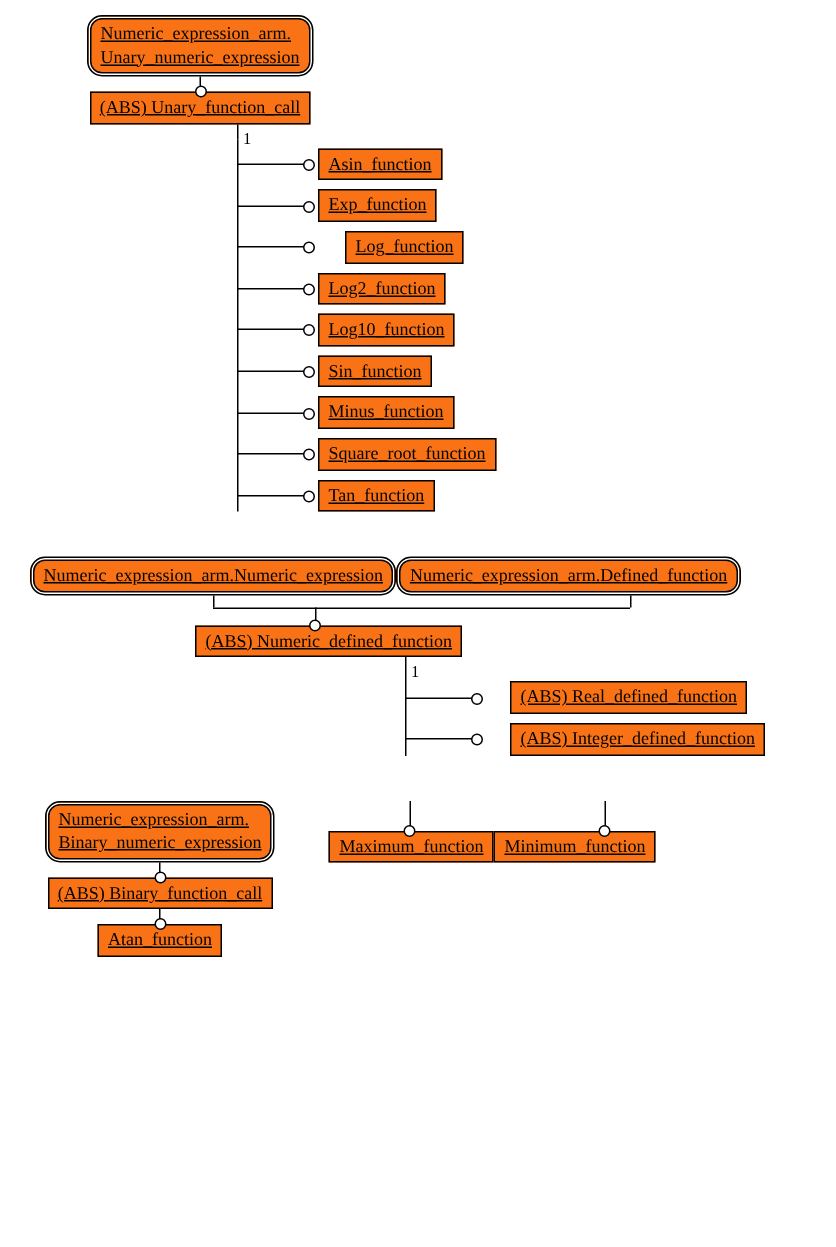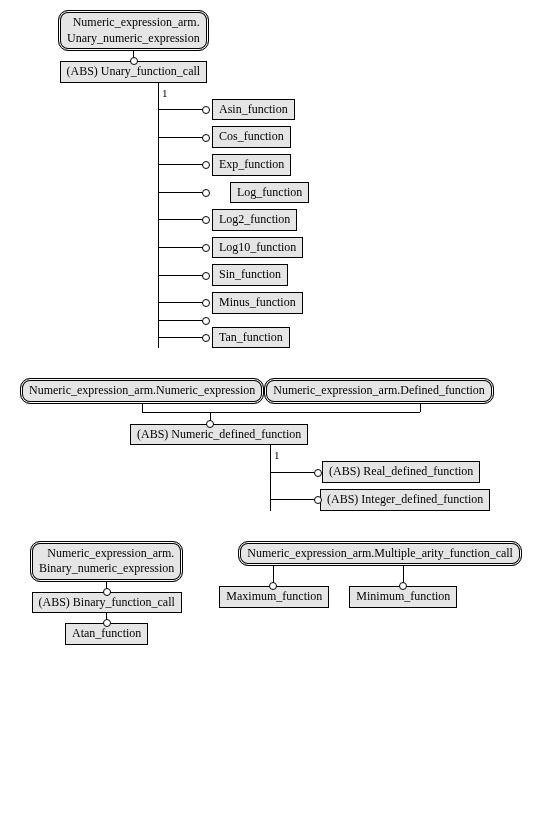--- a/index.html
+++ b/index.html
@@ -8,24 +8,25 @@
     background: #fff;
     margin: 0;
     padding: 10px;
     width: 557px;
     box-sizing: border-box;
   }
   .node {
     display: inline-block;
     border: 1px solid #000;
     padding: 2px 6px;
-    background: #e5e5e5;
-    text-align: right;
+    background: #f97316;
+    text-align: left;
     line-height: 1.3;
     white-space: nowrap;
+    text-decoration: underline;
   }
   .rounded { border-radius: 10px; }
   .double { box-shadow: 0 0 0 1px #fff inset, 0 0 0 2px #000 inset; padding: 4px 8px; }
   .double.rounded { box-shadow: 0 0 0 1px #fff inset, 0 0 0 2px #000 inset; }
   .vconn {
     width: 1px;
     background: #000;
     height: 10px;
     margin: 0 auto;
     position: relative;
@@ -105,24 +106,20 @@
     <div class="tree" style="margin-left:108px; padding-bottom:4px;">
       <div class="trunk"></div>
       <div class="label-one">1</div>
       <div id="s1-leaves">
           <div class="branch">
             <div class="hline"></div>
             <div class="node" style="margin-left: 6px;"><span>Asin_function</span></div>
           </div>
           <div class="branch">
             <div class="hline"></div>
-            <div class="node" style="margin-left: 6px;"><span>Cos_function</span></div>
-          </div>
-          <div class="branch">
-            <div class="hline"></div>
             <div class="node" style="margin-left: 6px;"><span>Exp_function</span></div>
           </div>
           <div class="branch">
             <div class="hline"></div>
             <div class="node" style="margin-left: 24px;"><span>Log_function</span></div>
           </div>
           <div class="branch">
             <div class="hline"></div>
             <div class="node" style="margin-left: 6px;"><span>Log2_function</span></div>
           </div>
@@ -133,20 +130,21 @@
           <div class="branch">
             <div class="hline"></div>
             <div class="node" style="margin-left: 6px;"><span>Sin_function</span></div>
           </div>
           <div class="branch">
             <div class="hline"></div>
             <div class="node" style="margin-left: 6px;"><span>Minus_function</span></div>
           </div>
           <div class="branch">
             <div class="hline"></div>
+            <div class="node" style="margin-left: 6px;"><span>Square_root_function</span></div>
           </div>
           <div class="branch">
             <div class="hline"></div>
             <div class="node" style="margin-left: 6px;"><span>Tan_function</span></div>
           </div>
         </div>
     </div>
   </div>
 </div>
 
@@ -174,25 +172,25 @@
     <div class="node" style="margin-left:0;">
       <span>(ABS) Numeric_defined_function</span>
     </div>
     <div style="height:10px; width:1px; background:#000; margin-left:140px;"></div>
     <div class="tree" style="margin-left:140px; padding-bottom:4px;">
       <div class="trunk"></div>
       <div class="label-one">1</div>
       <div id="s2-leaves">
           <div class="branch">
             <div class="hline"></div>
-            <div class="node" style="margin-left: 4px;"><span>(ABS) Real_defined_function</span></div>
-          </div>
-          <div class="branch">
-            <div class="hline"></div>
-            <div class="node" style="margin-left: 2px;"><span>(ABS) Integer_defined_function</span></div>
+            <div class="node" style="margin-left: 22px;"><span>(ABS) Real_defined_function</span></div>
+          </div>
+          <div class="branch">
+            <div class="hline"></div>
+            <div class="node" style="margin-left: 22px;"><span>(ABS) Integer_defined_function</span></div>
           </div>
         </div>
     </div>
   </div>
 </div>
 
 <div class="row" style="gap:30px; align-items:flex-start; margin-top:10px;">
 
   <div class="section col" style="margin-left:20px;">
     <div class="node rounded double">
@@ -203,34 +201,29 @@
     <div class="node">
       <span>(ABS) Binary_function_call</span>
     </div>
     <div class="vconn"></div>
     <div class="node">
       <span>Atan_function</span>
     </div>
   </div>
 
   <div class="section" style="flex:1;">
-    <div class="col">
-      <div class="node rounded double">
-        <span>Numeric_expression_arm.Multiple_arity_function_call</span>
-      </div>
-    </div>
     <div style="position:relative; height:20px;">
       <div style="position:absolute; left:60px; top:0; width:1px; height:6px; background:#000;"></div>
       <div style="position:absolute; left:190px; top:0; width:1px; height:6px; background:#000;"></div>
       <div style="position:absolute; left:60px; top:6px; width:1px; height:14px; background:#000;"></div>
       <div style="position:absolute; left:190px; top:6px; width:1px; height:14px; background:#000;"></div>
       <div style="position:absolute; left:56px; top:16px; width:6px; height:6px; border:1px solid #000; border-radius:50%; background:#fff;"></div>
       <div style="position:absolute; left:186px; top:16px; width:6px; height:6px; border:1px solid #000; border-radius:50%; background:#fff;"></div>
     </div>
-    <div class="row" style="gap:20px; justify-content:flex-start; margin-left:6px;">
+    <div class="row" style="justify-content:flex-start; margin-left:6px;">
       <div class="node">
         <span>Maximum_function</span>
       </div>
       <div class="node">
         <span>Minimum_function</span>
       </div>
     </div>
   </div>
 </div>
 

